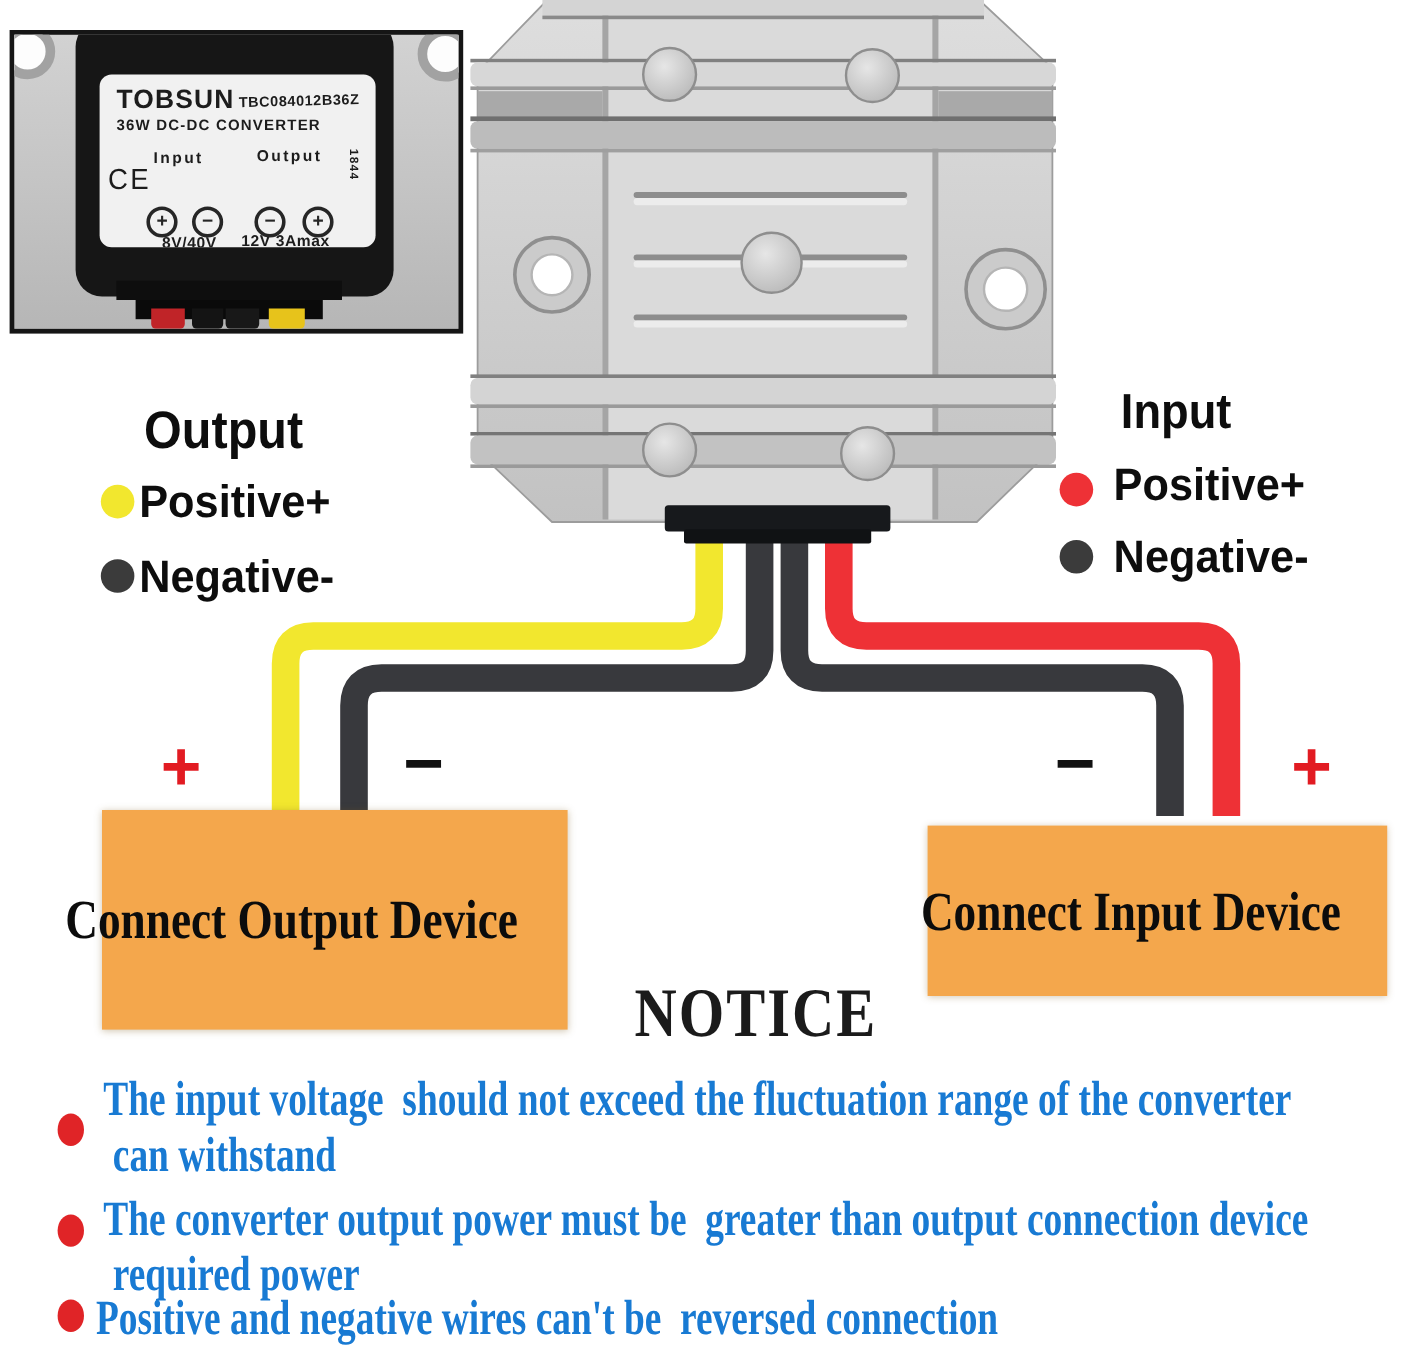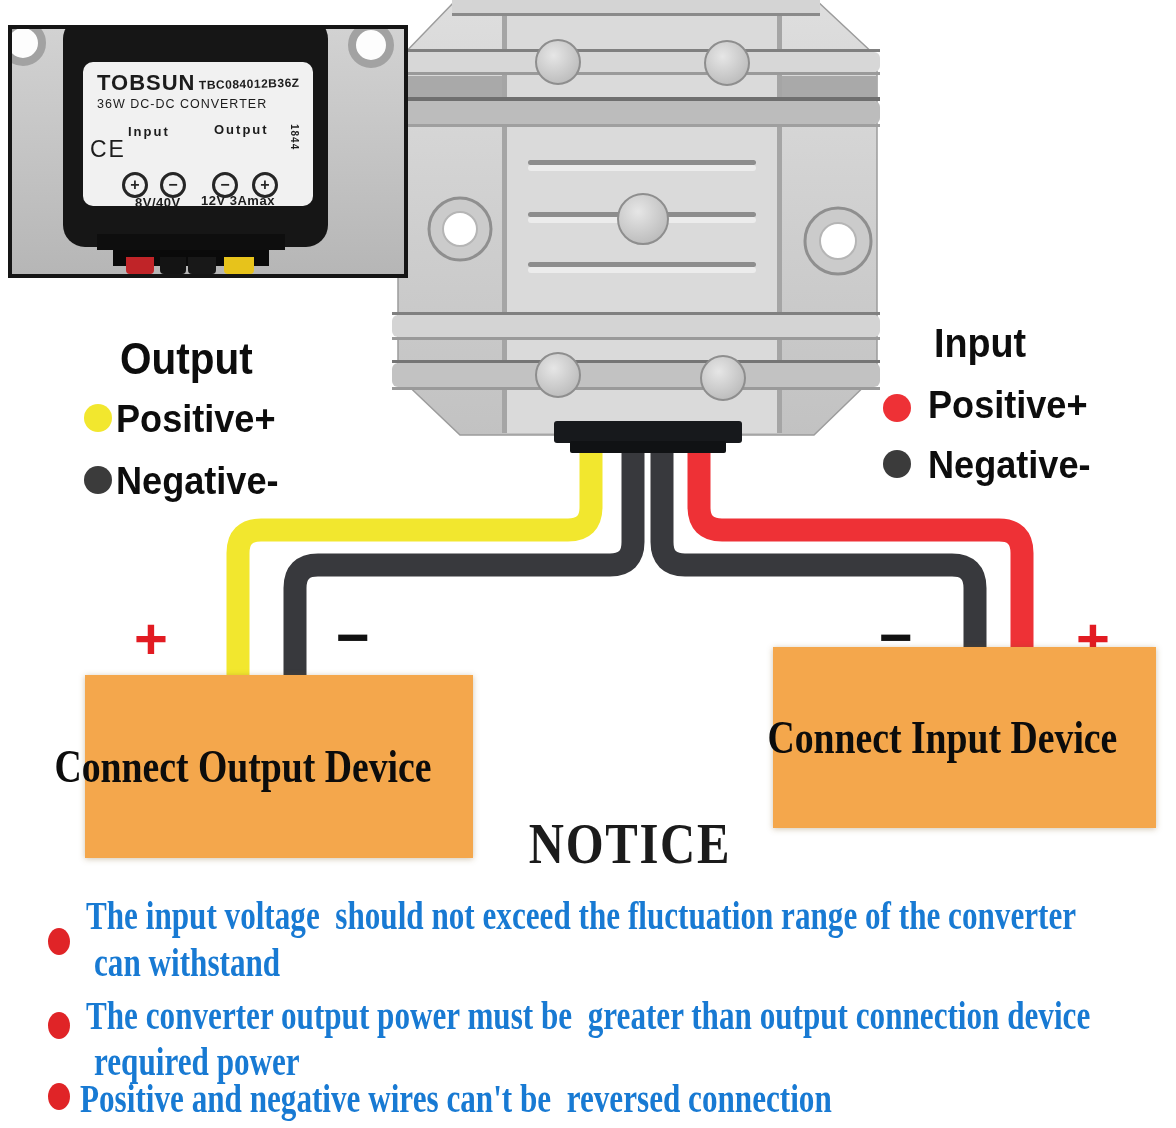--- a/index.html
+++ b/index.html
@@ -2,28 +2,28 @@
 <html><head>
 <meta charset="utf-8">
 <style>
   html,body{margin:0;padding:0;background:#ffffff;}
   #stage{position:relative;width:1176px;height:1128px;background:#fff;overflow:hidden;
          font-family:"Liberation Sans",sans-serif;}
   .abs{position:absolute;}
 
   
   #inset{left:8px;top:25px;width:370px;height:245px;border:4px solid #151515;
-         background:linear-gradient(180deg,#d2d2d2 0%,#c3c3c3 55%,#b6b6b6 100%);overflow:hidden;padding-left:22px;}
+         background:linear-gradient(180deg,#d2d2d2 0%,#c3c3c3 55%,#b6b6b6 100%);overflow:hidden;}
   .inset-hole{width:30px;height:30px;border-radius:50%;background:#fdfdfd;border:8px solid #a2a2a2;}
   #inset-body{left:51px;top:-12px;width:265px;height:230px;background:#161616;border-radius:22px;}
   #inset-label{left:71px;top:33px;width:230px;height:144px;background:#f1f1f1;border-radius:10px;
                color:#1c1c1c;overflow:hidden;}
   .lbl-brand{left:14px;top:8px;font-weight:bold;font-size:22px;letter-spacing:1px;}
   .lbl-model{left:116px;top:15px;font-weight:bold;font-size:12px;letter-spacing:.5px;transform:rotate(-1.5deg);}
-  .lbl-sub{left:14px;top:35px;font-weight:normal;font-size:12.5px;letter-spacing:1px;}
+  .lbl-sub{left:14px;top:35px;font-weight:bold;font-size:12.5px;letter-spacing:1px;}
   .lbl-io{font-weight:bold;font-size:13px;letter-spacing:2px;}
   .lbl-spec{font-weight:bold;font-size:13px;letter-spacing:.5px;margin-top:45px;}
   .lbl-ce{left:7px;top:74px;font-size:23px;letter-spacing:2px;transform:scaleY(1.05);}
   .lbl-serial{left:206px;top:62px;font-size:10px;font-weight:bold;writing-mode:vertical-rl;letter-spacing:1px;}
   .term{width:20px;height:20px;border:3px solid #262626;border-radius:50%;display:flex;
         align-items:center;justify-content:center;font-size:16px;font-weight:bold;color:#262626;top:110px;}
   .inset-conn1{left:85px;top:205px;width:188px;height:16px;background:#0e0e0e;}
   .inset-conn2{left:101px;top:221px;width:156px;height:16px;background:#0a0a0a;}
   .inset-wire{top:228px;height:17px;border-radius:0 0 4px 4px;}
 
@@ -170,21 +170,21 @@
   <div class="abs legend-text" style="left:928px;top:444px;">Negative-</div>
 
   <div class="abs sign sign-plus" style="left:134px;top:610px;">+</div>
   <div class="abs sign sign-minus" style="left:336px;top:608px;">−</div>
   <div class="abs sign sign-minus" style="left:879px;top:608px;">−</div>
   <div class="abs sign sign-plus" style="left:1076px;top:610px;">+</div>
 
   <div class="abs dev-box" style="left:85px;top:675px;width:388px;height:183px;">
     <div class="dev-box-label">Connect Output Device</div>
   </div>
-  <div class="abs dev-box" style="left:773px;top:647px;width:383px;height:181px;">
+  <div class="abs dev-box" style="left:773px;top:688px;width:383px;height:142px;">
     <div class="dev-box-label">Connect Input Device</div>
   </div>
 
   <div class="abs" id="notice-title">NOTICE</div>
 
   <div class="abs note-bullet" style="left:48px;top:928px;"></div>
   <div class="abs note-line" style="left:86px;top:895px;">The input voltage  should not exceed the fluctuation range of the converter</div>
   <div class="abs note-line" style="left:94px;top:942px;">can withstand</div>
 
   <div class="abs note-bullet" style="left:48px;top:1012px;"></div>

